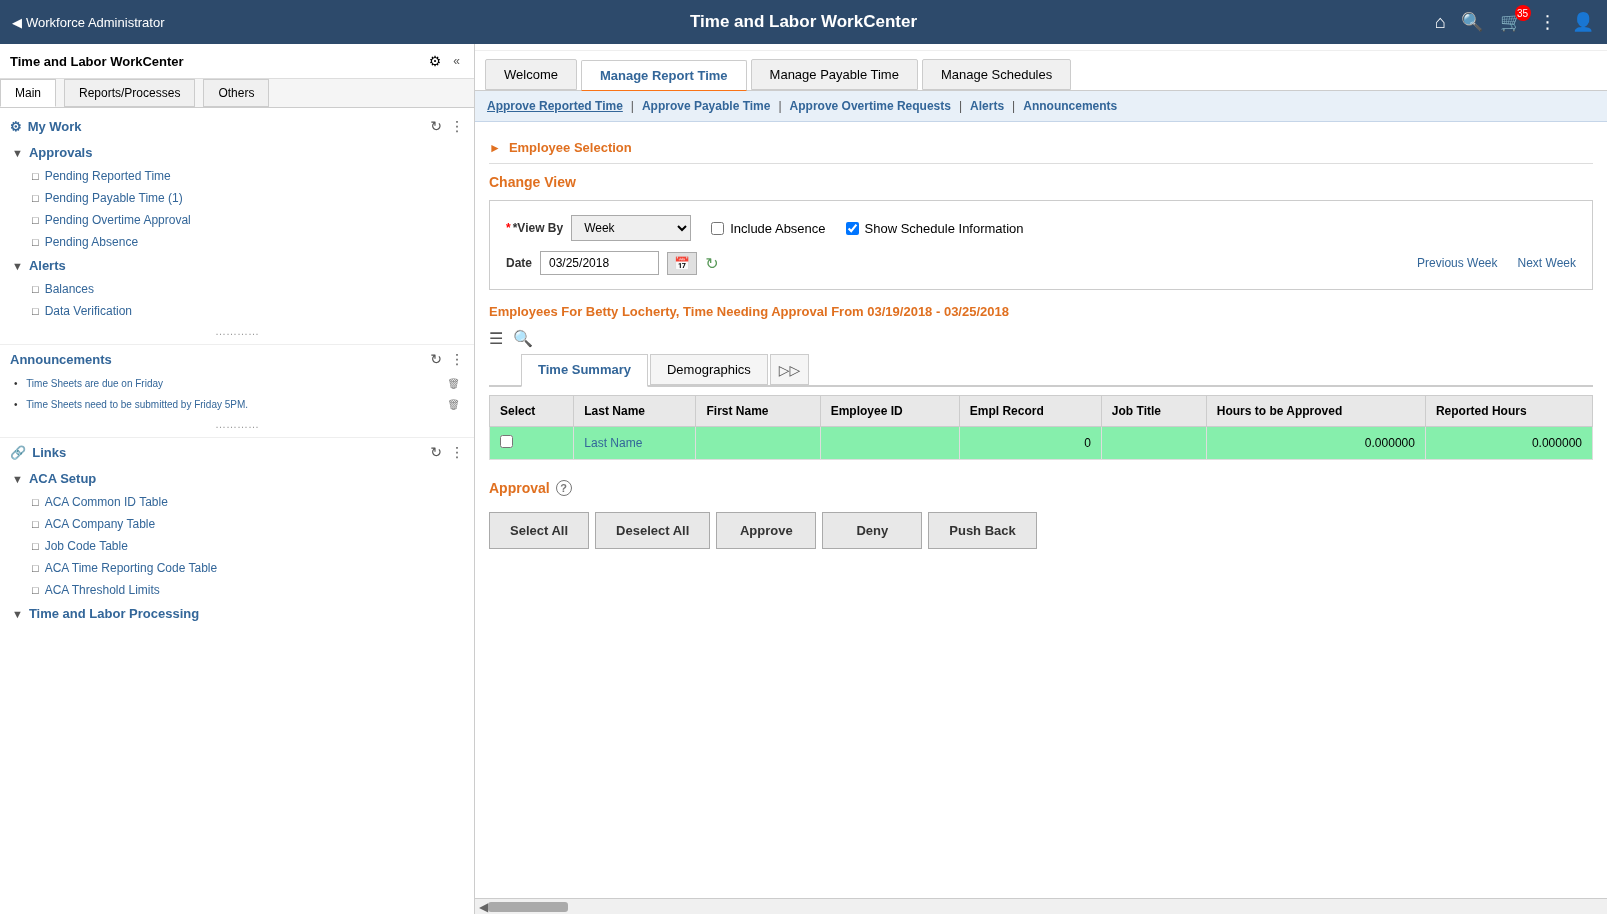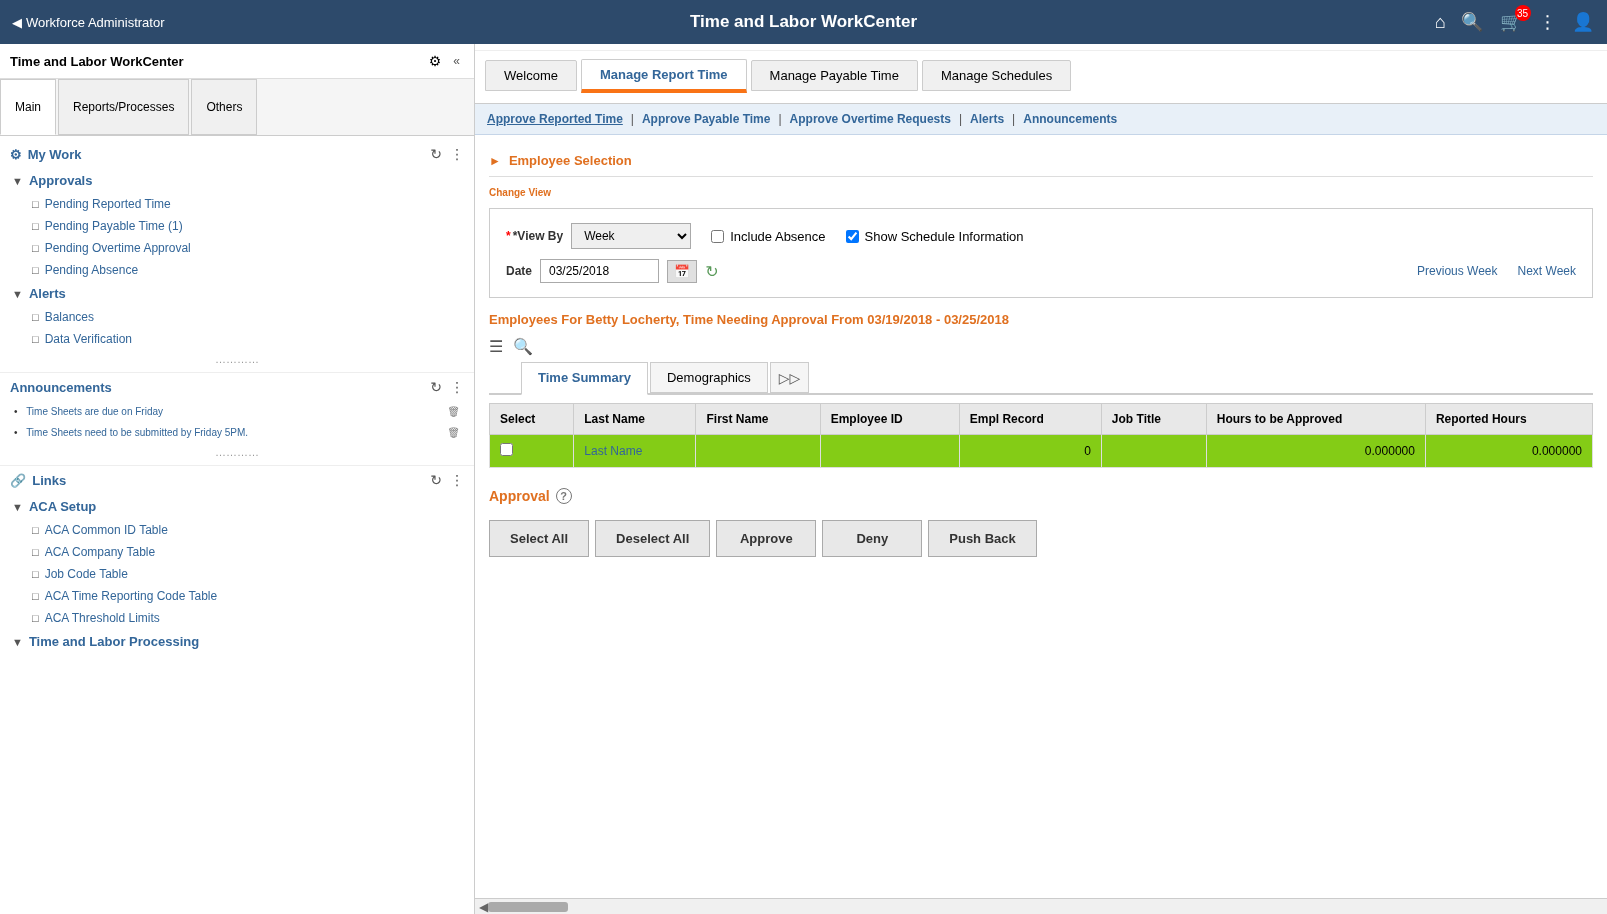--- a/index.html
+++ b/index.html
@@ -85,26 +85,26 @@
     .left-panel-title {
       font-size: 13px;
       font-weight: bold;
     }
     .left-panel-tabs {
       display: flex;
       border-bottom: 1px solid #ccc;
       background: #f5f5f5;
     }
     .left-tab {
-      padding: 20px 14px;
+      padding: 6px 14px;
       border: 1px solid #ccc;
       cursor: pointer;
       font-size: 12px;
       background: #f0f0f0;
-      margin-right: 2px;
+      margin-right: 8px;
     }
     .left-tab.active {
       background: white;
       border-bottom: 1px solid white;
       font-weight: normal;
     }
     .left-panel-body {
       overflow-y: auto;
       flex: 1;
       padding: 4px 0;
@@ -228,36 +228,36 @@
       color: #336699;
       font-size: 12px;
       cursor: pointer;
       text-decoration: none;
     }
 
     
     .main-tabs {
       display: flex;
       align-items: center;
-      padding: 8px 10px 11px;
+      padding: 8px 10px 0;
       border-bottom: 1px solid #ccc;
       background: white;
       gap: 4px;
     }
     .main-tab {
       padding: 7px 18px;
       border: 1px solid #ccc;
       cursor: pointer;
       font-size: 13px;
       background: #f0f0f0;
       border-radius: 2px 2px 0 0;
     }
     .main-tab.active {
       background: white;
-      border-bottom: 4px solid #f97316;
+      border-bottom: 1px solid #f97316;
       font-weight: bold;
       color: #336699;
       margin-bottom: -1px;
     }
 
     
     .sub-nav {
       display: flex;
       align-items: center;
       padding: 8px 12px;
@@ -301,21 +301,21 @@
       cursor: pointer;
       border-bottom: 1px solid #ddd;
       margin-bottom: 10px;
     }
     .triangle-icon { font-size: 12px; color: #e07020; }
 
     
     .change-view-title {
       font-weight: bold;
       color: #e07020;
-      font-size: 10px;
+      font-size: 14px;
       margin-bottom: 10px;
     }
     .change-view-box {
       border: 1px solid #ccc;
       padding: 14px 16px;
       margin-bottom: 14px;
       background: white;
     }
     .change-view-row {
       display: flex;
@@ -434,21 +434,21 @@
       cursor: pointer;
       border: 1px solid #ccc;
       background: #f5f5f5;
     }
 
     
     .data-table {
       width: 100%;
       border-collapse: collapse;
       margin-top: 8px;
-      background: #84cc16;
+      background: #86efac;
     }
     .data-table th {
       background: #e8e8e8;
       border: 1px solid #ccc;
       padding: 8px 10px;
       font-size: 12px;
       font-weight: bold;
       text-align: left;
       vertical-align: middle;
     }

